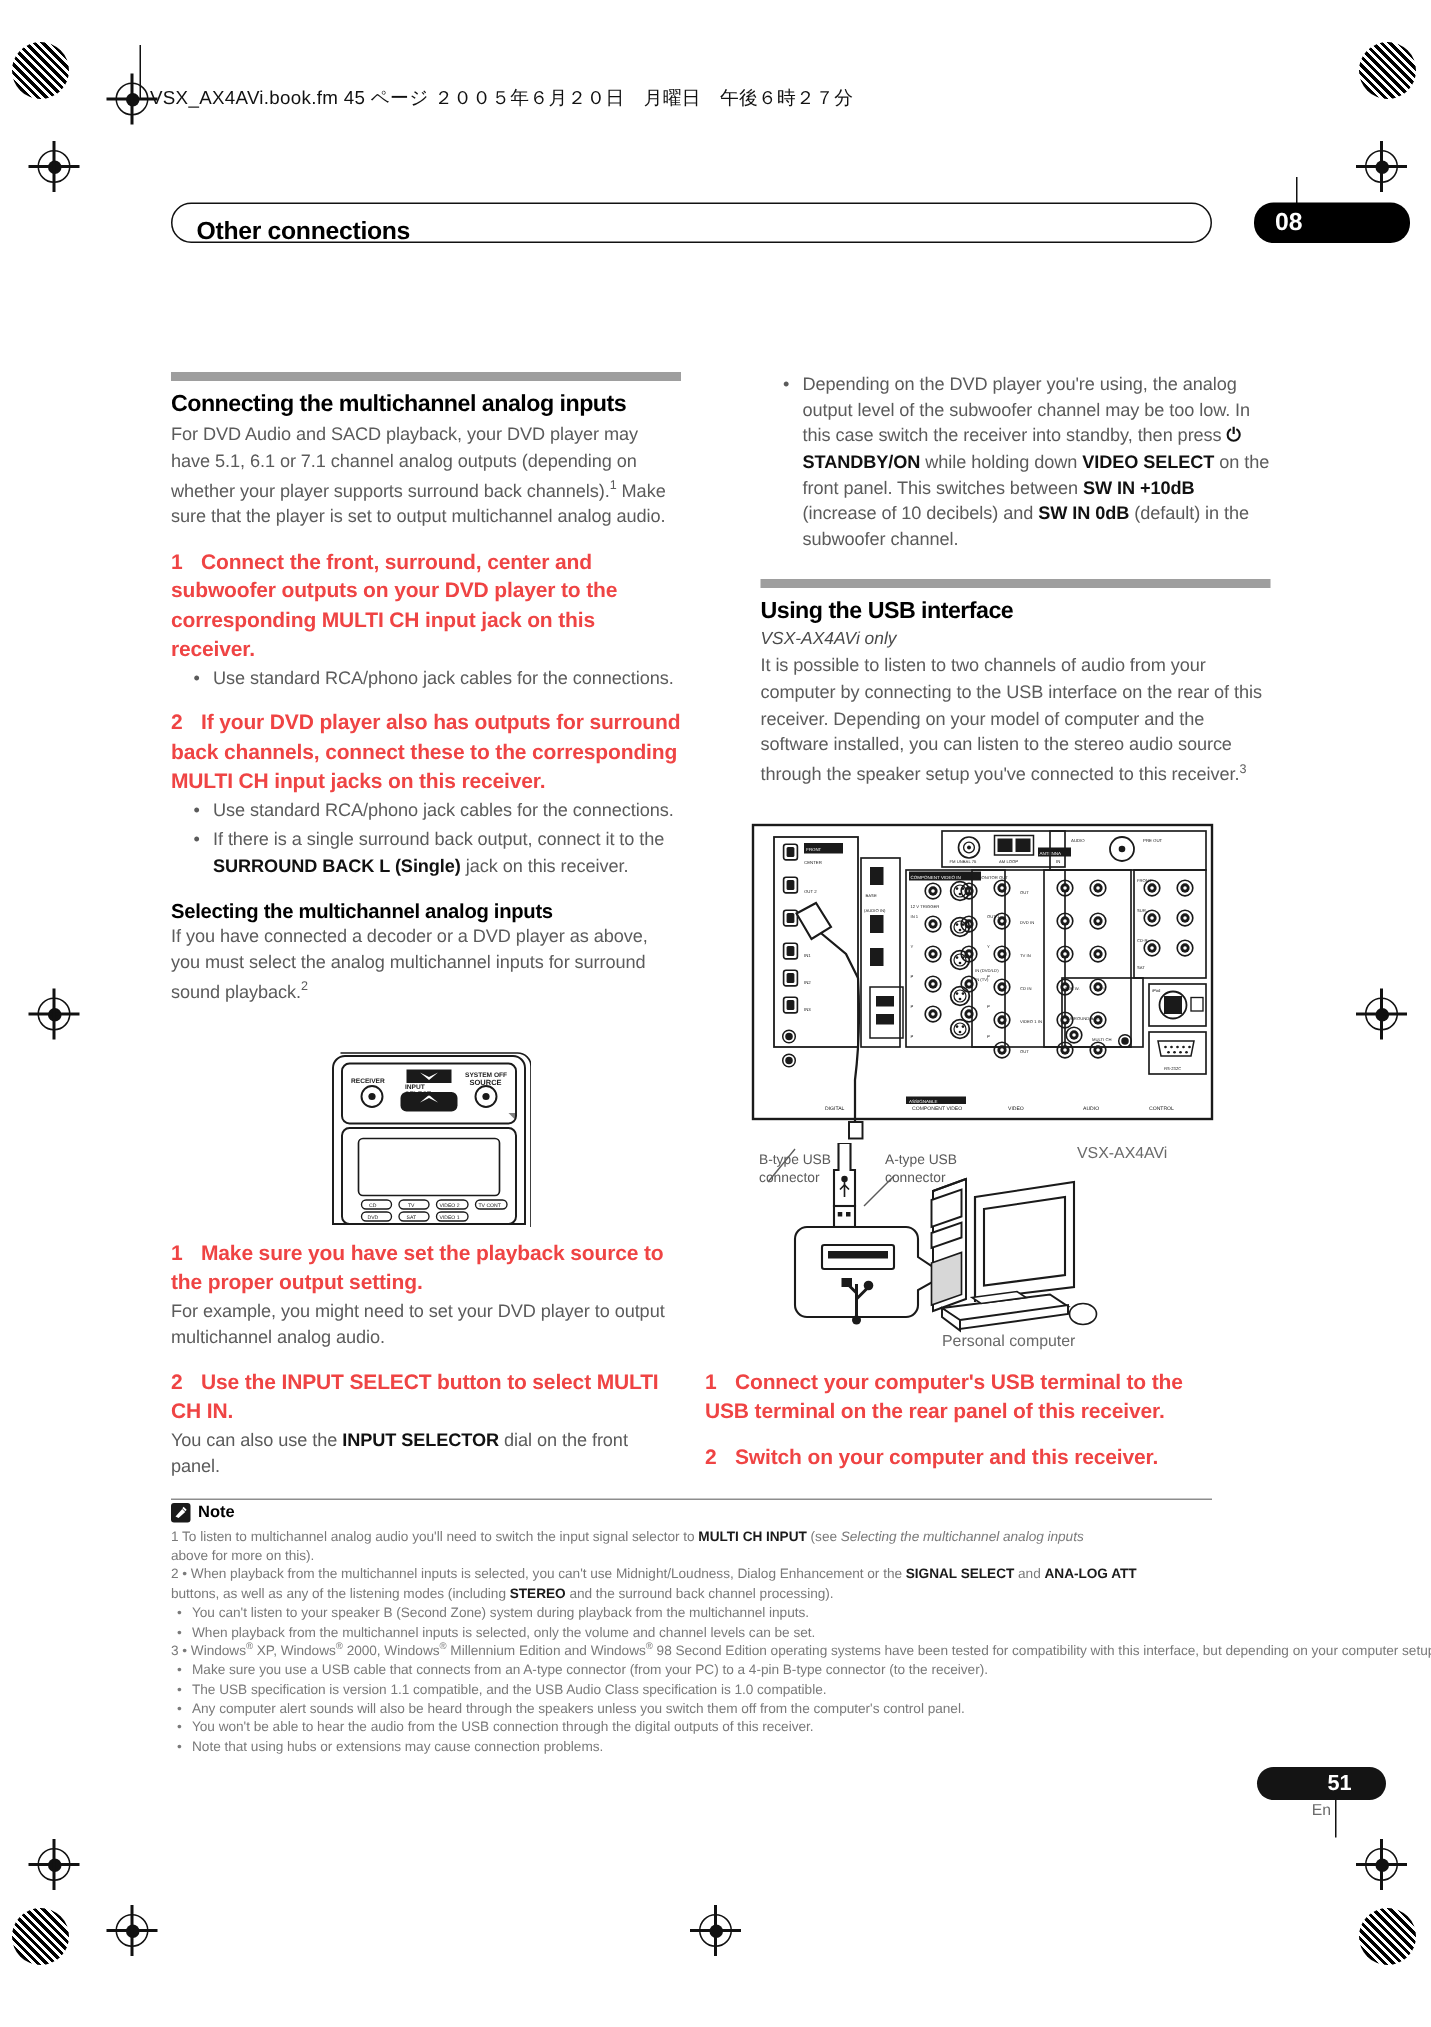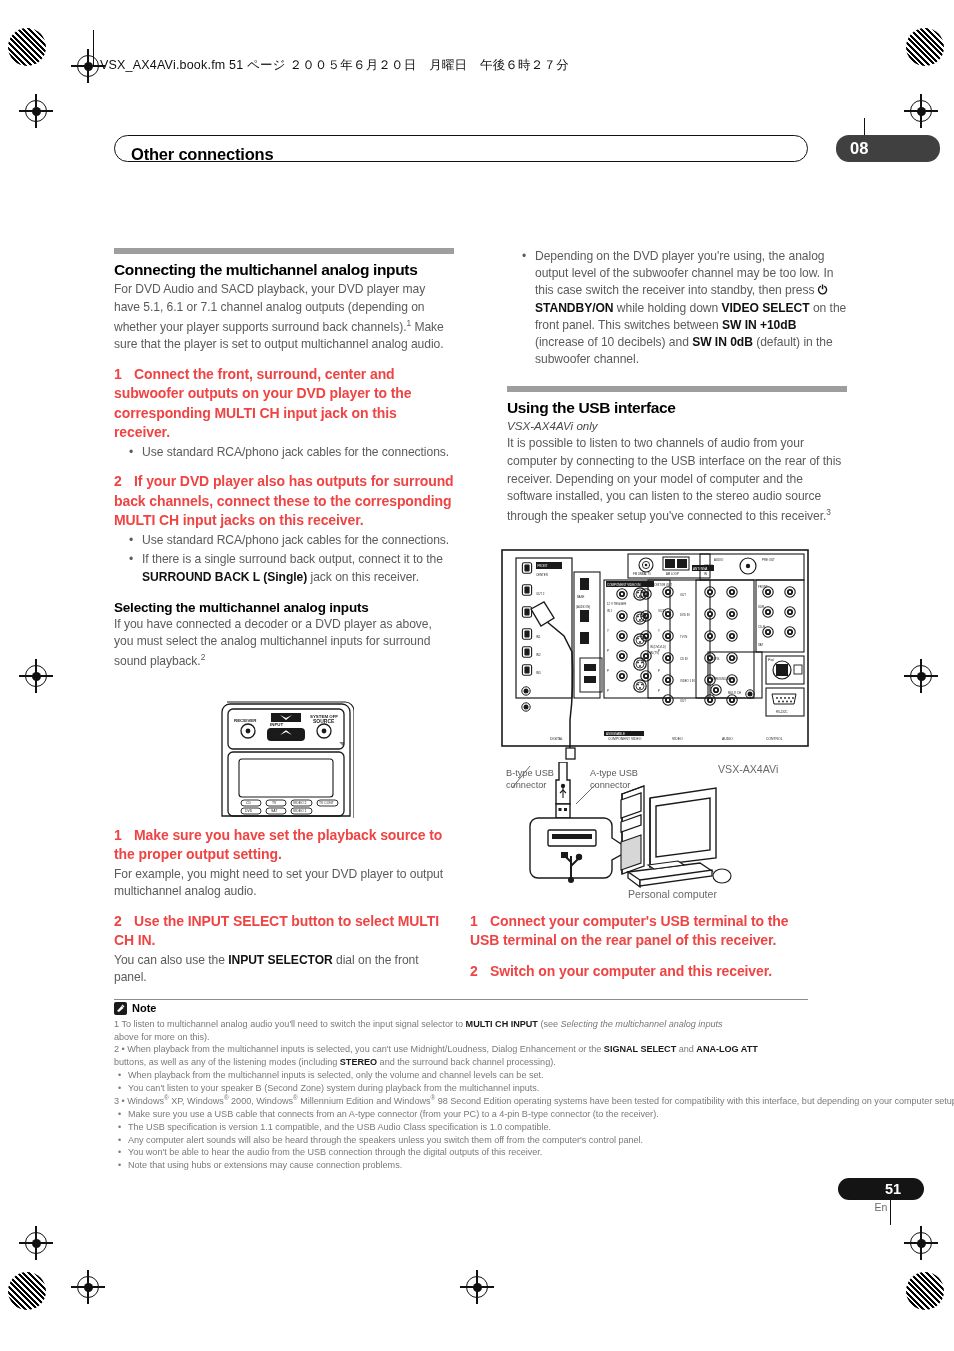--- a/index.html
+++ b/index.html
@@ -41,21 +41,21 @@
     border:1.6px solid #111; border-radius:14px;
     display:flex; align-items:center;
   }
   .chapter-title {
     font-size:16.5px; font-weight:bold; padding-left:16px;
     letter-spacing:-.2px;
     margin-top:12px;
   }
   .chapter-num {
     position:absolute; left:836px; top:135px; width:104px; height:27px;
-    background:#404040; border-radius:13px;
+    background:#000000; border-radius:13px;
     color:#fff; font-size:16.5px; font-weight:bold;
     display:flex; align-items:center; padding-left:14px;
   }
 
   
   .col { position:absolute; width:340px; }
   .col-left { left:114px; top:248px; }
   .col-right{ left:475px; top:248px;margin-left:32px; }
 
   .rule { height:6px; background:#9e9e9e; margin-bottom:7px; }
@@ -169,21 +169,21 @@
       <i></i>
     </div>
   <div class="regmark reg-target" style="left:466px;top:1276px;">
       <i></i>
     </div>
 
   <div class="regmark tick-v" style="left:93px;top:30px;height:36px;"></div>
   <div class="regmark tick-v" style="left:864px;top:118px;height:40px;"></div>
   <div class="regmark tick-v" style="left:890px;top:1185px;height:40px;"></div>
 
-  <div class="fm-header">VSX_AX4AVi.book.fm  51 ページ  ２００５年６月２０日　月曜日　午後６時２７分</div>
+  <div class="fm-header">VSX_AX4AVi.book.fm  45 ページ  ２００５年６月２０日　月曜日　午後６時２７分</div>
 
   <div class="chapter-bar">
     <span class="chapter-title">Other connections</span>
   </div>
   <div class="chapter-num">08</div>
 
   <div class="col col-left">
     <div class="rule"></div>
     <h2 class="sec">Connecting the multichannel analog inputs</h2>
     <p class="body">
@@ -615,22 +615,22 @@
       <span class="nnum">1 To listen to multichannel analog audio you'll need to switch the input signal selector to </span><b>MULTI CH INPUT</b><span> (see </span><i>Selecting the multichannel analog inputs</i>
     </div>
     <div class="nline"> above for more on this).</div>
 
     <div class="nline">
       <span>2 • When playback from the multichannel inputs is selected, you can't use Midnight/Loudness, Dialog Enhancement or the </span><b>SIGNAL SELECT</b><span> and </span><b>ANA-LOG ATT</b>
     </div>
     <div class="nline">
       <span> buttons, as well as any of the listening modes (including </span><b>STEREO</b><span> and the surround back channel processing).</span>
     </div>
+    <div class="nline nsub">You can't listen to your speaker B (Second Zone) system during playback from the multichannel inputs.</div>
     <div class="nline nsub">When playback from the multichannel inputs is selected, only the volume and channel levels can be set.</div>
-    <div class="nline nsub">You can't listen to your speaker B (Second Zone) system during playback from the multichannel inputs.</div>
 
     <div class="nline">
       <span>3 • Windows</span><sup>®</sup><span> XP, Windows</span><sup>®</sup><span> 2000, Windows</span><sup>®</sup><span> Millennium Edition and Windows</span><sup>®</sup><span> 98 Second Edition operating systems have been tested for compatibility with this interface, but depending on your computer setup, you may find that your system is not compatible.</span>
     </div>
     <div class="nline nsub">Make sure you use a USB cable that connects from an A-type connector (from your PC) to a 4-pin B-type connector (to the receiver).</div>
     <div class="nline nsub">The USB specification is version 1.1 compatible, and the USB Audio Class specification is 1.0 compatible.</div>
     <div class="nline nsub">Any computer alert sounds will also be heard through the speakers unless you switch them off from the computer's control panel.</div>
     <div class="nline nsub">You won't be able to hear the audio from the USB connection through the digital outputs of this receiver.</div>
     <div class="nline nsub">Note that using hubs or extensions may cause connection problems.</div>
   </div>

